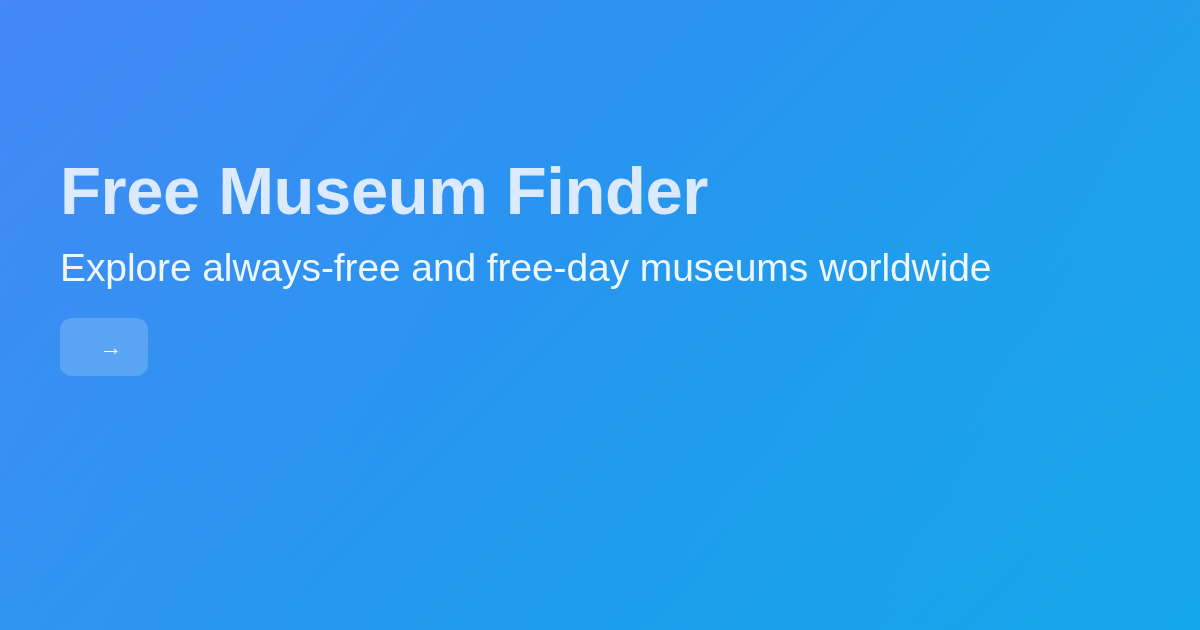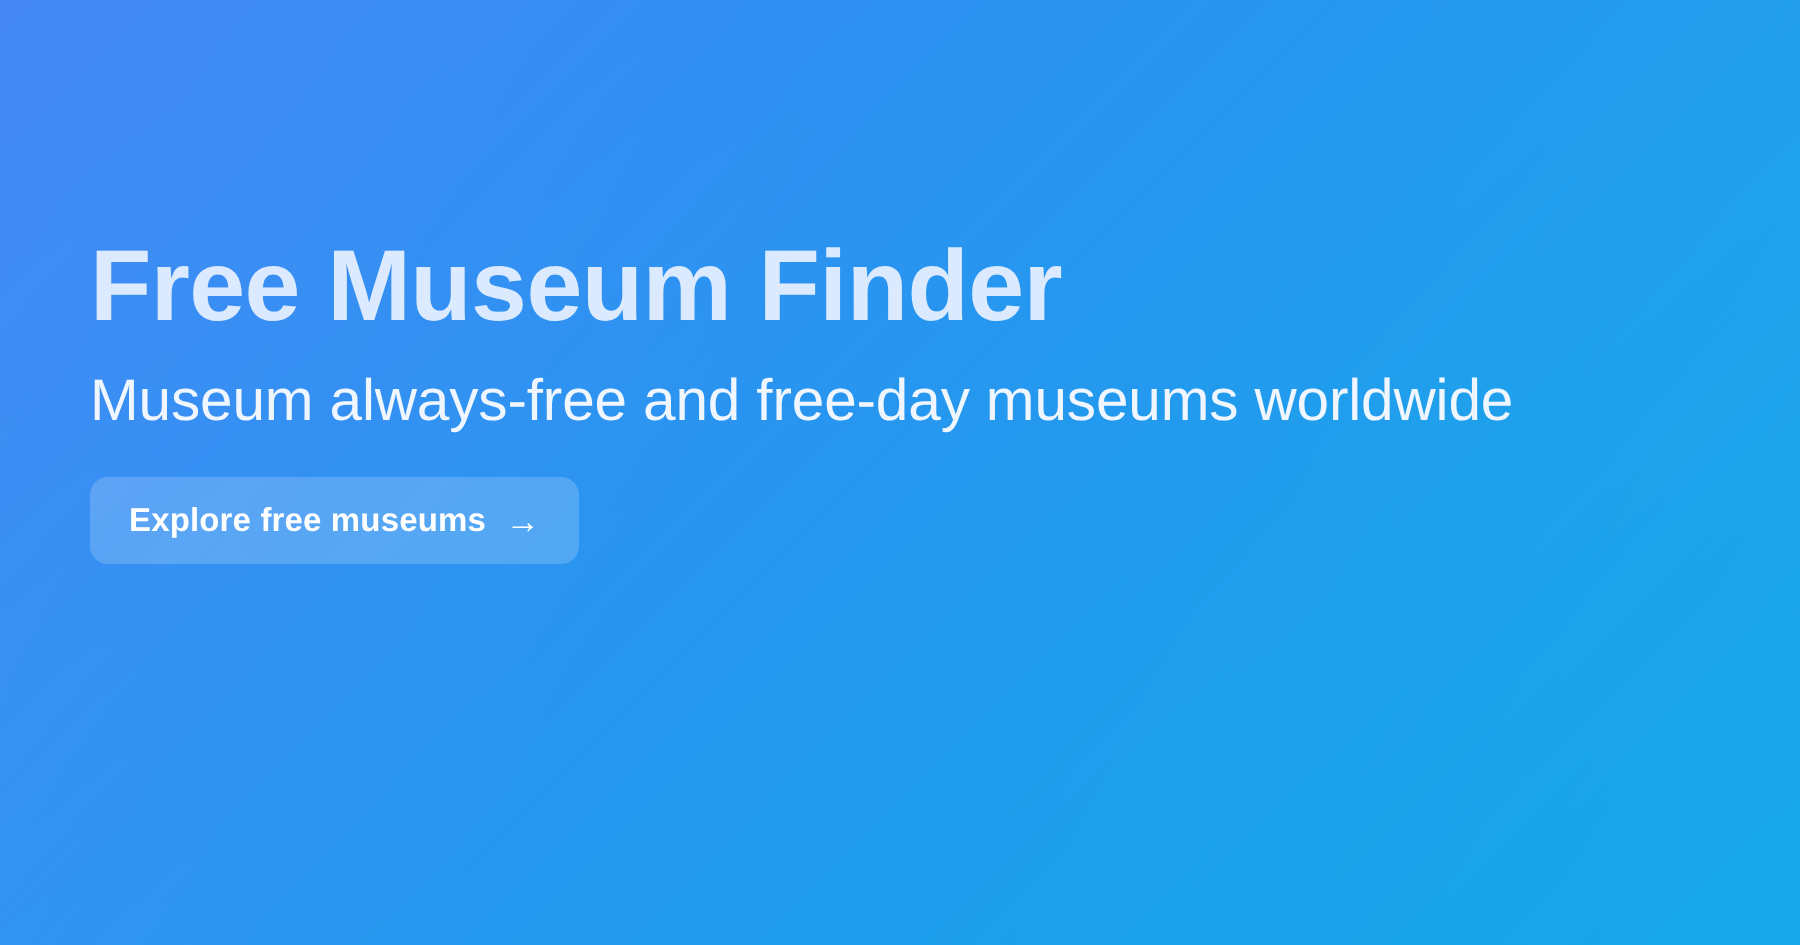--- a/index.html
+++ b/index.html
@@ -104,23 +104,22 @@
 <body>
 
 <div class="hero">
 
   <div class="hero-sheen"></div>
 
   <div class="hero-content">
 
     <h1 class="hero-title">Free Museum Finder</h1>
 
-    <p class="hero-subtitle">Museum always-free and free-day museums worldwide</p>
+    <p class="hero-subtitle">Explore always-free and free-day museums worldwide</p>
 
     <div class="hero-cta-row">
       <button class="hero-cta">
-        <span class="hero-cta-label">Explore free museums</span>
         <span class="hero-cta-arrow">→</span>
       </button>
     </div>
 
   </div>
 </div>
 
 </body></html>

